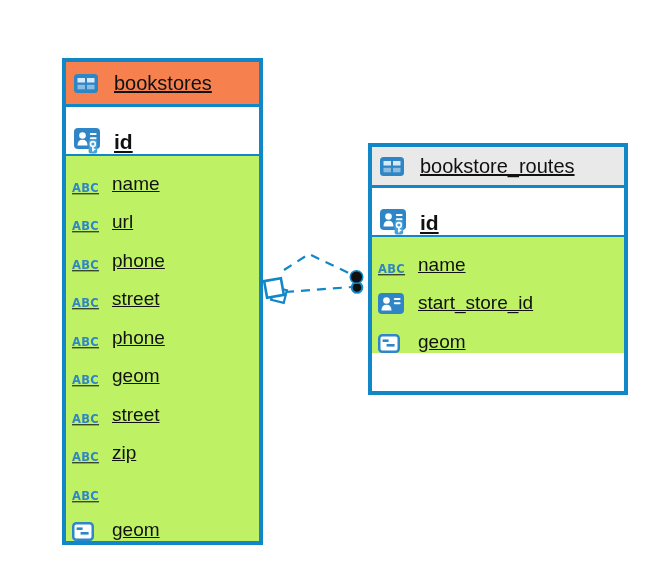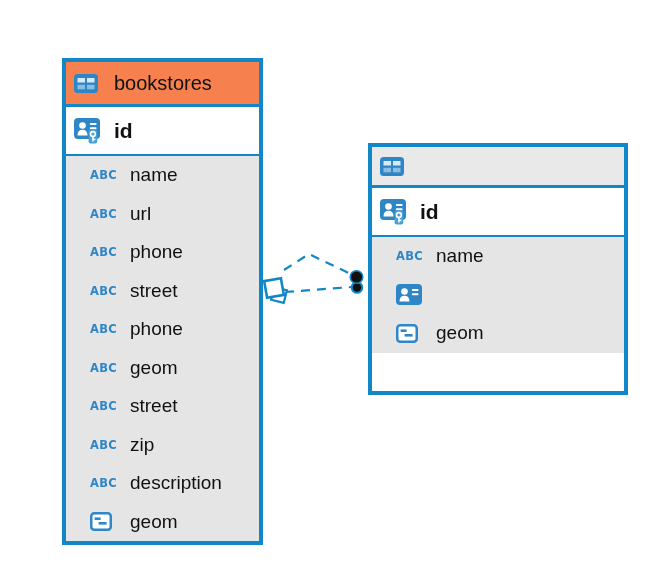--- a/index.html
+++ b/index.html
@@ -23,54 +23,55 @@
     overflow:hidden;
   }
   .er-table{
     position:absolute;
     box-sizing:border-box;
     border:4px solid var(--blue);
     background:#ffffff;
     display:flex;
     flex-direction:column;
     z-index:2;
+    text-decoration:underline;
   }
   #table-bookstores{ left:62px; top:58px; width:201px; height:487px; }
   #table-routes{ left:368px; top:143px; width:260px; height:252px; }
 
   .tbl-header{
     display:flex;
     align-items:center;
     padding:0 8px;
     border-bottom:3px solid var(--blue);
     font-size:20px;
     flex:none;
   }
   #table-bookstores .tbl-header{ height:42px; background:var(--orange); }
   #table-routes .tbl-header{ height:38px; background:var(--gray); }
 
   .pk-row{
     height:47px;
     flex:none;
     display:flex;
-    align-items:center;
+    align-items:flex-end;
     padding:0 8px;
     border-bottom:2px solid var(--blue);
     font-weight:bold;
     font-size:21px;
     background:#fff;
   }
   .col-row{
     height:38.5px;
     flex:none;
     display:flex;
-    align-items:center;
-    padding:0 24px;
+    align-items:flex-end;
+    padding:0 6px;
     font-size:19px;
-    background:#e5e5e5;
+    background:#bef264;
   }
   .icon-slot{
     width:32px;
     flex:none;
     display:flex;
     align-items:center;
     justify-content:flex-start;
     margin-right:8px;
   }
   .abc-glyph{
@@ -169,21 +170,20 @@
     <div class="col-row">
       <span class="icon-slot">
           <span class="abc-glyph">ABC</span>
         </span>
       <span>zip</span>
     </div>
     <div class="col-row">
       <span class="icon-slot">
           <span class="abc-glyph">ABC</span>
         </span>
-      <span>description</span>
     </div>
     <div class="col-row">
       <span class="icon-slot">
         <svg width="22" height="19" viewBox="0 0 22 19">
           <rect x="1.25" y="1.25" width="19.5" height="16.5" rx="3" fill="#fff" stroke="#2E87C8" stroke-width="2.5"></rect>
           <rect x="4.6" y="5.4" width="6" height="2.6" fill="#2E87C8"></rect>
           <rect x="8.6" y="10" width="8" height="2.6" fill="#2E87C8"></rect>
         </svg>
       </span>
       <span>geom</span>
@@ -194,20 +194,21 @@
     <div class="tbl-header">
       <span class="icon-slot">
         <svg width="24" height="19" viewBox="0 0 24 19">
           <rect x="0" y="0" width="24" height="19" rx="3.5" fill="#2F86C6"></rect>
           <rect x="3.5" y="4" width="7.5" height="4.5" fill="rgba(255,255,255,0.82)"></rect>
           <rect x="13" y="4" width="7.5" height="4.5" fill="rgba(255,255,255,0.82)"></rect>
           <rect x="3.5" y="10.8" width="7.5" height="4.5" fill="rgba(255,255,255,0.45)"></rect>
           <rect x="13" y="10.8" width="7.5" height="4.5" fill="rgba(255,255,255,0.45)"></rect>
         </svg>
       </span>
+      <span>bookstore_routes</span>
     </div>
 
     <div class="pk-row">
       <span class="icon-slot">
         <svg width="27" height="26" viewBox="0 0 27 26">
           <rect x="0" y="0" width="26" height="21" rx="4" fill="#2F86C6"></rect>
           <circle cx="8.5" cy="7.5" r="3.3" fill="#fff"></circle>
           <path d="M 3.5 17.5 Q 3.5 11.8 8.5 11.8 Q 13.5 11.8 13.5 17.5 Z" fill="#fff"></path>
           <rect x="15.8" y="5" width="6.8" height="2.1" rx="1" fill="#fff"></rect>
           <rect x="15.8" y="9.2" width="6.8" height="2.1" rx="1" fill="#fff"></rect>
@@ -229,20 +230,21 @@
     <div class="col-row">
       <span class="icon-slot">
         <svg width="26" height="21" viewBox="0 0 26 21">
           <rect x="0" y="0" width="26" height="21" rx="4" fill="#2F86C6"></rect>
           <circle cx="8.5" cy="7.5" r="3.3" fill="#fff"></circle>
           <path d="M 3.5 17.5 Q 3.5 11.8 8.5 11.8 Q 13.5 11.8 13.5 17.5 Z" fill="#fff"></path>
           <rect x="15.8" y="5" width="6.8" height="2.1" rx="1" fill="#fff"></rect>
           <rect x="15.8" y="9.2" width="6.8" height="2.1" rx="1" fill="#fff"></rect>
         </svg>
       </span>
+      <span>start_store_id</span>
     </div>
     <div class="col-row">
       <span class="icon-slot">
         <svg width="22" height="19" viewBox="0 0 22 19">
           <rect x="1.25" y="1.25" width="19.5" height="16.5" rx="3" fill="#fff" stroke="#2E87C8" stroke-width="2.5"></rect>
           <rect x="4.6" y="5.4" width="6" height="2.6" fill="#2E87C8"></rect>
           <rect x="8.6" y="10" width="8" height="2.6" fill="#2E87C8"></rect>
         </svg>
       </span>
       <span>geom</span>

